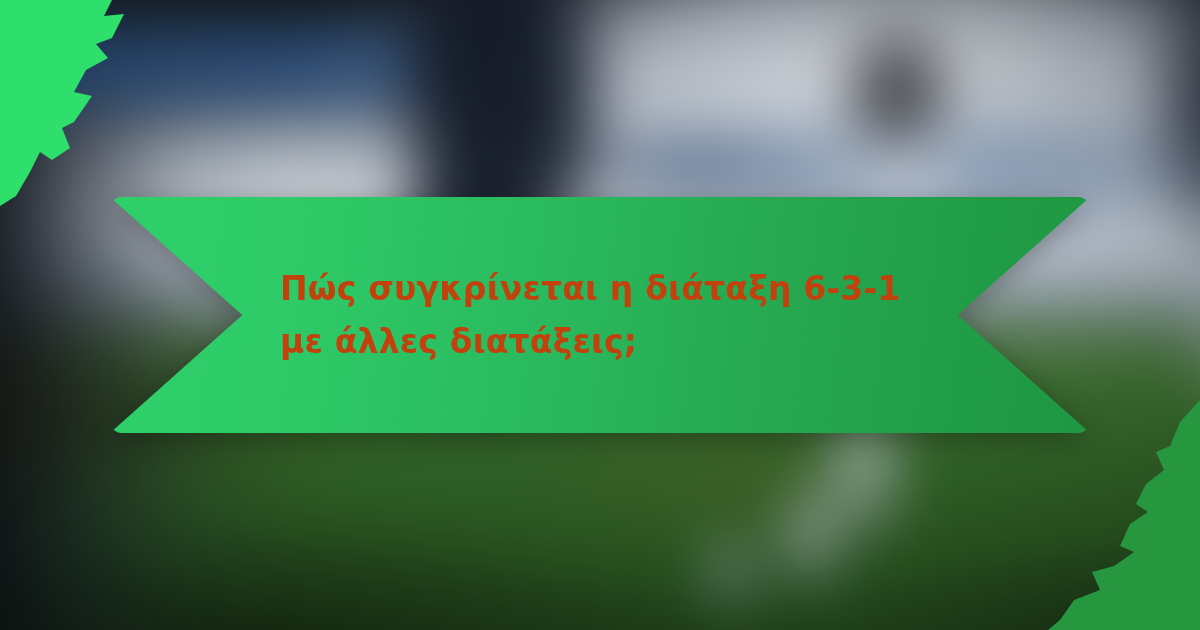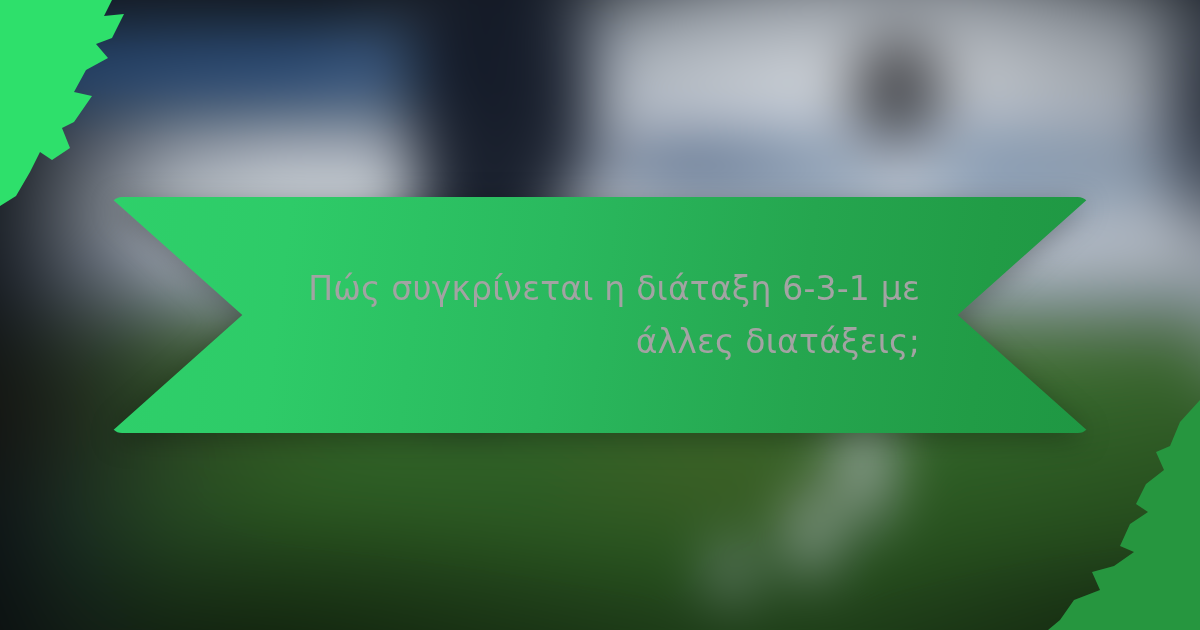--- a/index.html
+++ b/index.html
@@ -160,26 +160,26 @@
   }
   .ribbon-inner {
     position:absolute;
     inset:0;
     display:flex;
     align-items:center;
     justify-content:center;
     padding:0 170px;
   }
   .ribbon-title {
-    color:#a3a3a3;
+    color:#c2410c;
     font-family:"DejaVu Sans", sans-serif;
     font-size:33px;
     line-height:1.62;
-    font-weight:400;
-    text-align:right;
+    font-weight:700;
+    text-align:left;
     letter-spacing:0.2px;
     white-space:pre-wrap;
   }
 </style>
 </head>
 <body>
 
 <div id="card">
 
   <div class="photo-wrap">

